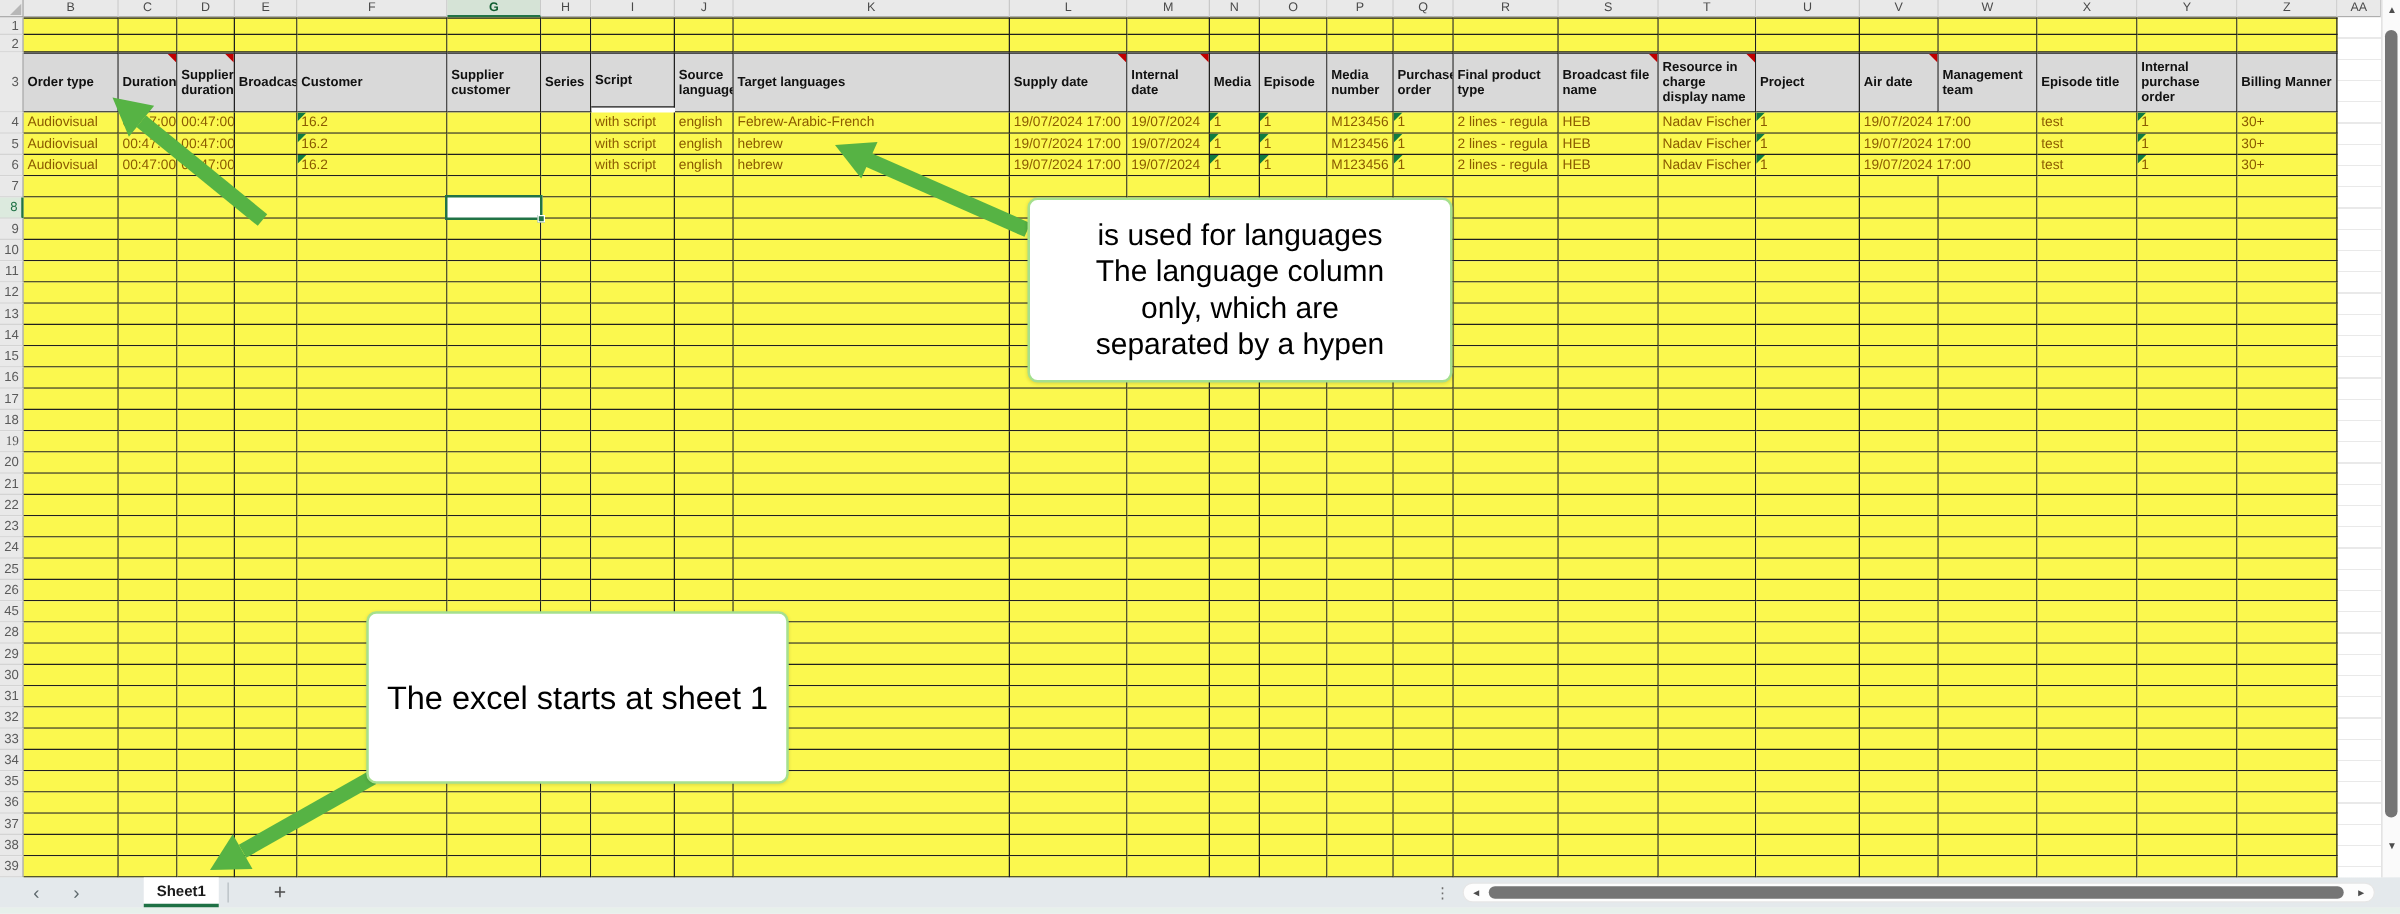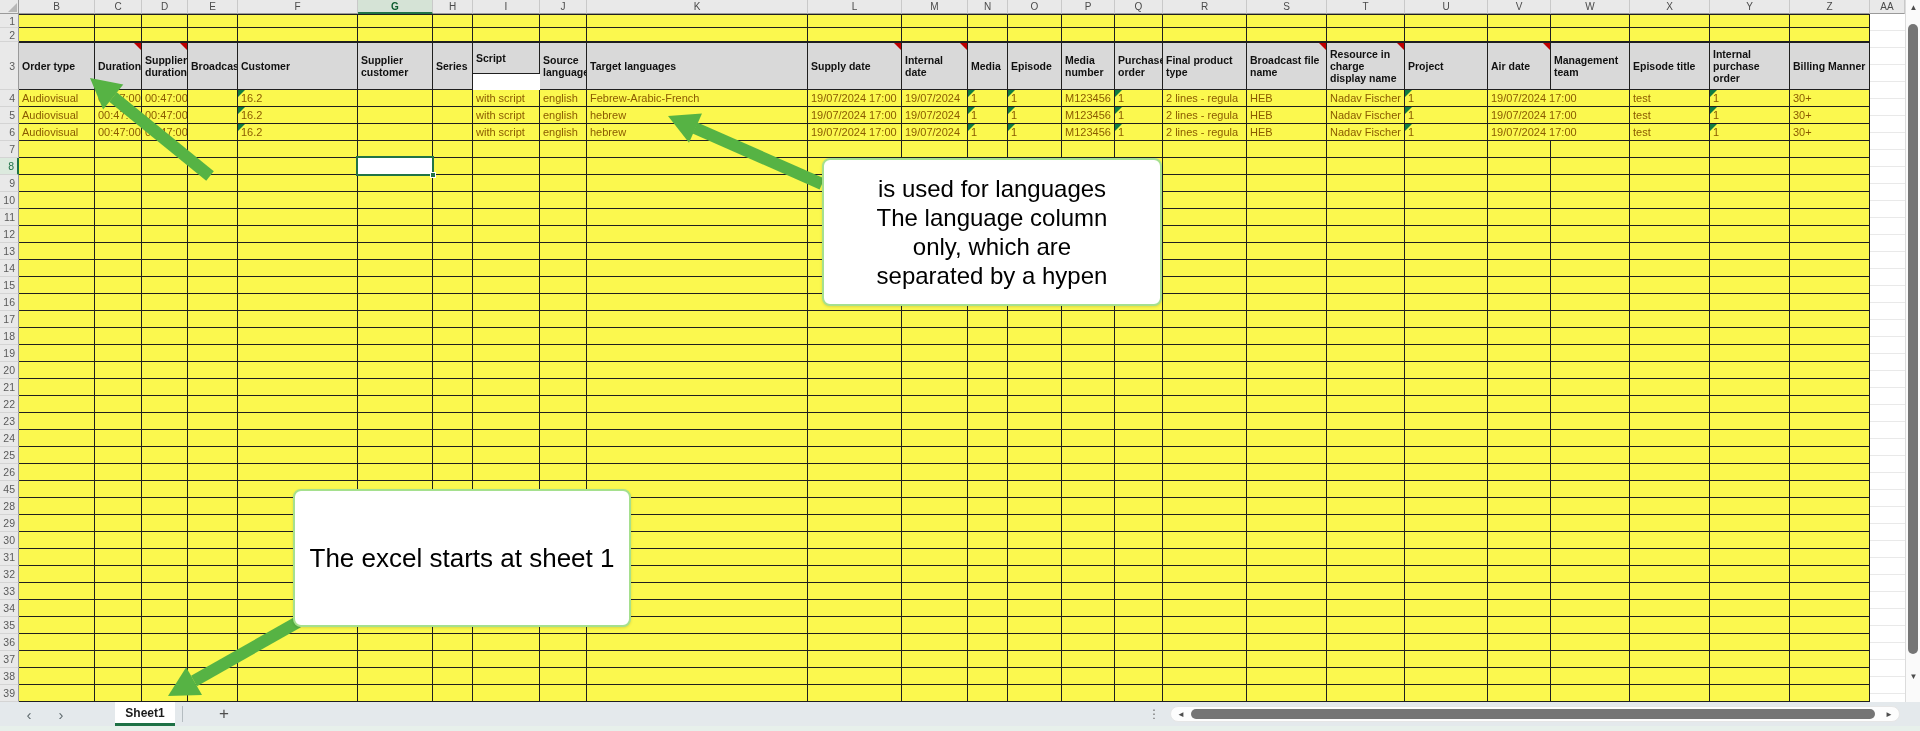--- a/index.html
+++ b/index.html
@@ -162,21 +162,21 @@
       <div class="cell" style="left: 1710px; top: 28px; width: 80px; height: 14px;"></div>
       <div class="cell" style="left: 1790px; top: 28px; width: 80px; height: 14px;"></div>
       <div class="gut" style="top: 42px; height: 48px;">3</div>
       <div class="hcell" style="left: 19px; top: 42px; width: 76px; height: 48px;">Order type</div>
       <div class="hcell" style="left: 95px; top: 42px; width: 47px; height: 48px;">Duration<div class="flag-red"></div></div>
       <div class="hcell" style="left: 142px; top: 42px; width: 46px; height: 48px;">Supplier duration<div class="flag-red"></div></div>
       <div class="hcell" style="left: 188px; top: 42px; width: 50px; height: 48px;">Broadcast</div>
       <div class="hcell" style="left: 238px; top: 42px; width: 120px; height: 48px;">Customer</div>
       <div class="hcell" style="left: 358px; top: 42px; width: 75px; height: 48px;">Supplier customer</div>
       <div class="hcell" style="left: 433px; top: 42px; width: 40px; height: 48px;">Series</div>
-      <div class="hcell" style="left: 473px; top: 42px; width: 67px; height: 32px; text-align: center;">Script</div>
+      <div class="hcell" style="left: 473px; top: 42px; width: 67px; height: 44px; text-align: center;">Script</div>
       <div class="hcell" style="left: 540px; top: 42px; width: 47px; height: 48px;">Source language</div>
       <div class="hcell" style="left: 587px; top: 42px; width: 221px; height: 48px;">Target languages</div>
       <div class="hcell" style="left: 808px; top: 42px; width: 94px; height: 48px;">Supply date<div class="flag-red"></div></div>
       <div class="hcell" style="left: 902px; top: 42px; width: 66px; height: 48px;">Internal date<div class="flag-red"></div></div>
       <div class="hcell" style="left: 968px; top: 42px; width: 40px; height: 48px;">Media</div>
       <div class="hcell" style="left: 1008px; top: 42px; width: 54px; height: 48px;">Episode</div>
       <div class="hcell" style="left: 1062px; top: 42px; width: 53px; height: 48px;">Media number</div>
       <div class="hcell" style="left: 1115px; top: 42px; width: 48px; height: 48px;">Purchase order</div>
       <div class="hcell" style="left: 1163px; top: 42px; width: 84px; height: 48px;">Final product type</div>
       <div class="hcell" style="left: 1247px; top: 42px; width: 80px; height: 48px;">Broadcast file name<div class="flag-red"></div></div>
@@ -567,21 +567,21 @@
       <div class="cell" style="left: 1115px; top: 328px; width: 48px; height: 17px;"></div>
       <div class="cell" style="left: 1163px; top: 328px; width: 84px; height: 17px;"></div>
       <div class="cell" style="left: 1247px; top: 328px; width: 80px; height: 17px;"></div>
       <div class="cell" style="left: 1327px; top: 328px; width: 78px; height: 17px;"></div>
       <div class="cell" style="left: 1405px; top: 328px; width: 83px; height: 17px;"></div>
       <div class="cell" style="left: 1488px; top: 328px; width: 63px; height: 17px;"></div>
       <div class="cell" style="left: 1551px; top: 328px; width: 79px; height: 17px;"></div>
       <div class="cell" style="left: 1630px; top: 328px; width: 80px; height: 17px;"></div>
       <div class="cell" style="left: 1710px; top: 328px; width: 80px; height: 17px;"></div>
       <div class="cell" style="left: 1790px; top: 328px; width: 80px; height: 17px;"></div>
-      <div class="gut" style="top: 345px; height: 17px;">19</div>
+      <div class="gut" style="top: 345px; height: 17px; font-family: Liberation Serif, serif;">19</div>
       <div class="cell" style="left: 19px; top: 345px; width: 76px; height: 17px;"></div>
       <div class="cell" style="left: 95px; top: 345px; width: 47px; height: 17px;"></div>
       <div class="cell" style="left: 142px; top: 345px; width: 46px; height: 17px;"></div>
       <div class="cell" style="left: 188px; top: 345px; width: 50px; height: 17px;"></div>
       <div class="cell" style="left: 238px; top: 345px; width: 120px; height: 17px;"></div>
       <div class="cell" style="left: 358px; top: 345px; width: 75px; height: 17px;"></div>
       <div class="cell" style="left: 433px; top: 345px; width: 40px; height: 17px;"></div>
       <div class="cell" style="left: 473px; top: 345px; width: 67px; height: 17px;"></div>
       <div class="cell" style="left: 540px; top: 345px; width: 47px; height: 17px;"></div>
       <div class="cell" style="left: 587px; top: 345px; width: 221px; height: 17px;"></div>

